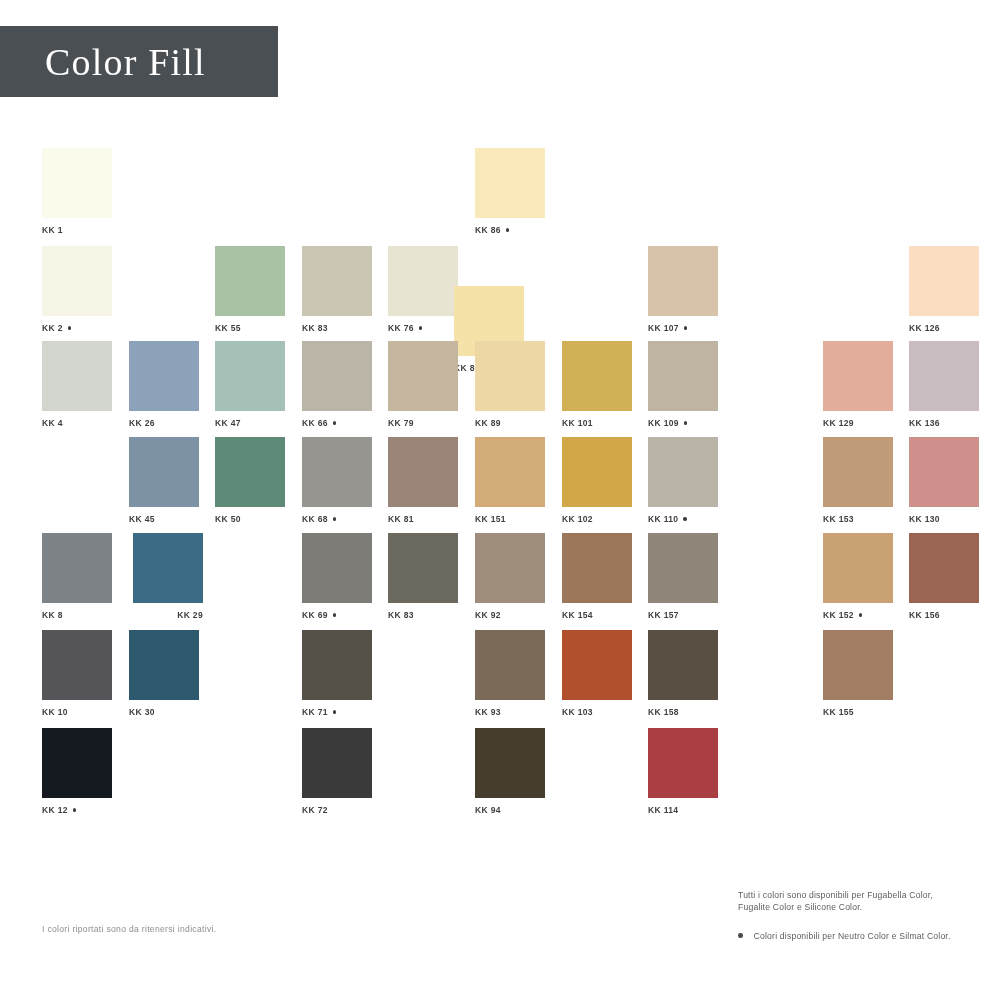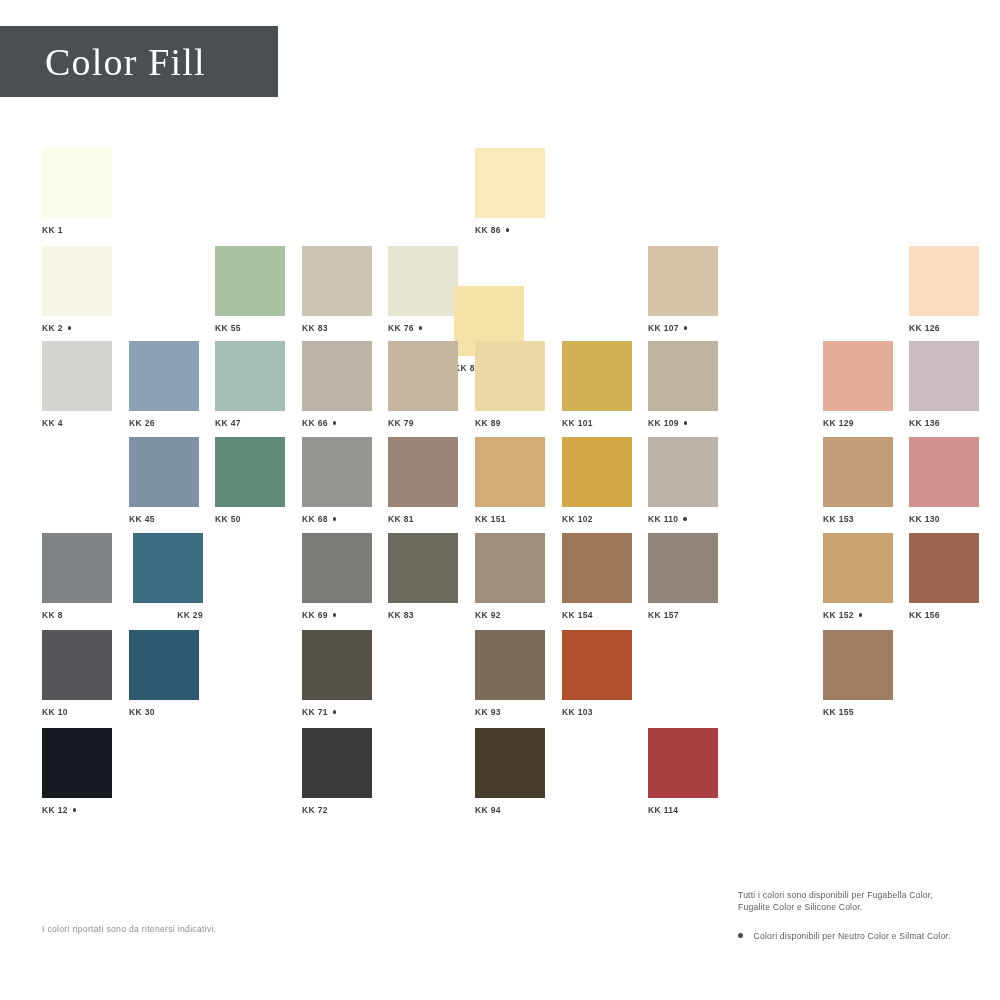--- a/index.html
+++ b/index.html
@@ -283,20 +283,24 @@
       <div class="swatch-chip" title="KK 71" style="background: rgb(85, 81, 73);"></div>
       <div class="swatch-label"><span>KK 71</span><span class="swatch-dot" style="background: rgb(63, 63, 65);"></span></div>
     </div>
     <div class="swatch-cell" style="left: 475px; top: 630px;">
       <div class="swatch-chip" title="KK 93" style="background: rgb(123, 106, 87);"></div>
       <div class="swatch-label"><span>KK 93</span></div>
     </div>
     <div class="swatch-cell" style="left: 562px; top: 630px;">
       <div class="swatch-chip" title="KK 103" style="background: rgb(176, 80, 44);"></div>
       <div class="swatch-label"><span>KK 103</span></div>
+    </div>
+    <div class="swatch-cell" style="left: 648px; top: 630px;">
+      <div class="swatch-chip" title="KK 158" style="background: rgb(89, 79, 66);"></div>
+      <div class="swatch-label"><span>KK 158</span></div>
     </div>
     <div class="swatch-cell" style="left: 823px; top: 630px;">
       <div class="swatch-chip" title="KK 155" style="background: rgb(160, 125, 99);"></div>
       <div class="swatch-label"><span>KK 155</span></div>
     </div>
     <div class="swatch-cell" style="left: 42px; top: 728px;">
       <div class="swatch-chip" title="KK 12" style="background: rgb(21, 26, 33);"></div>
       <div class="swatch-label"><span>KK 12</span><span class="swatch-dot" style="background: rgb(63, 63, 65);"></span></div>
     </div>
     <div class="swatch-cell" style="left: 302px; top: 728px;">

